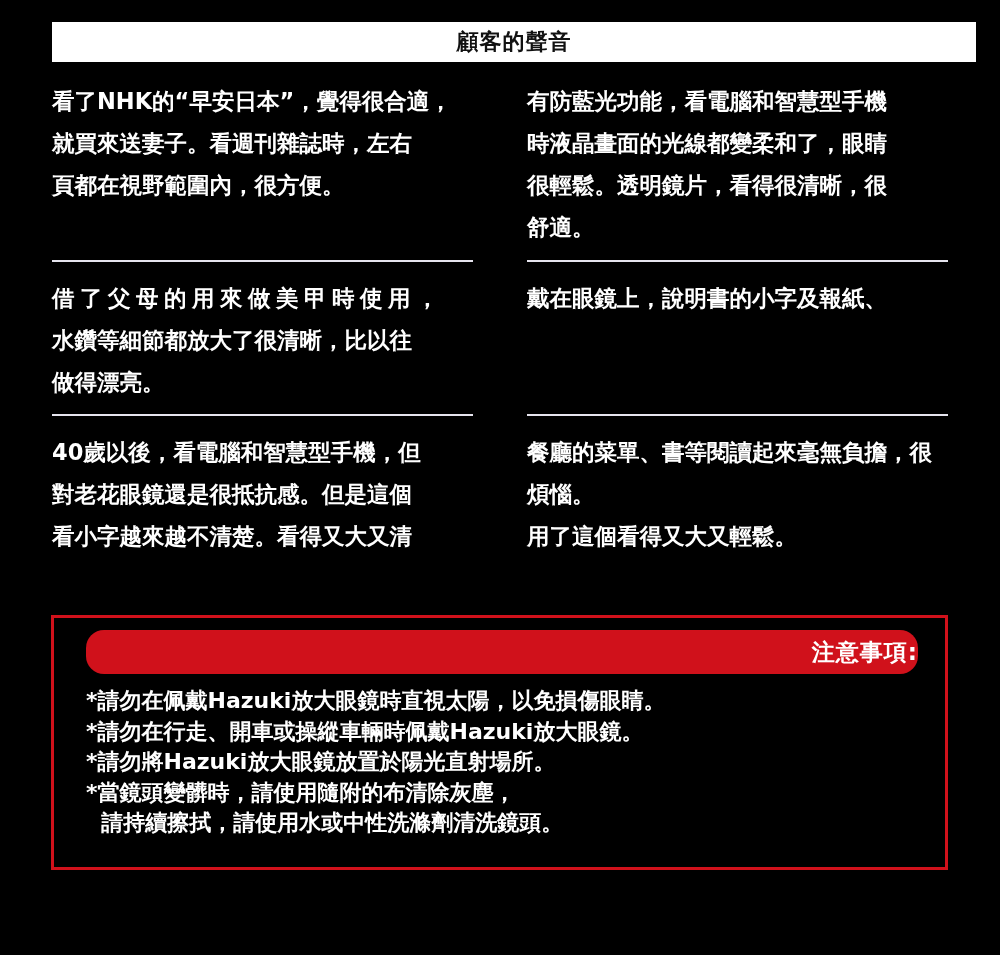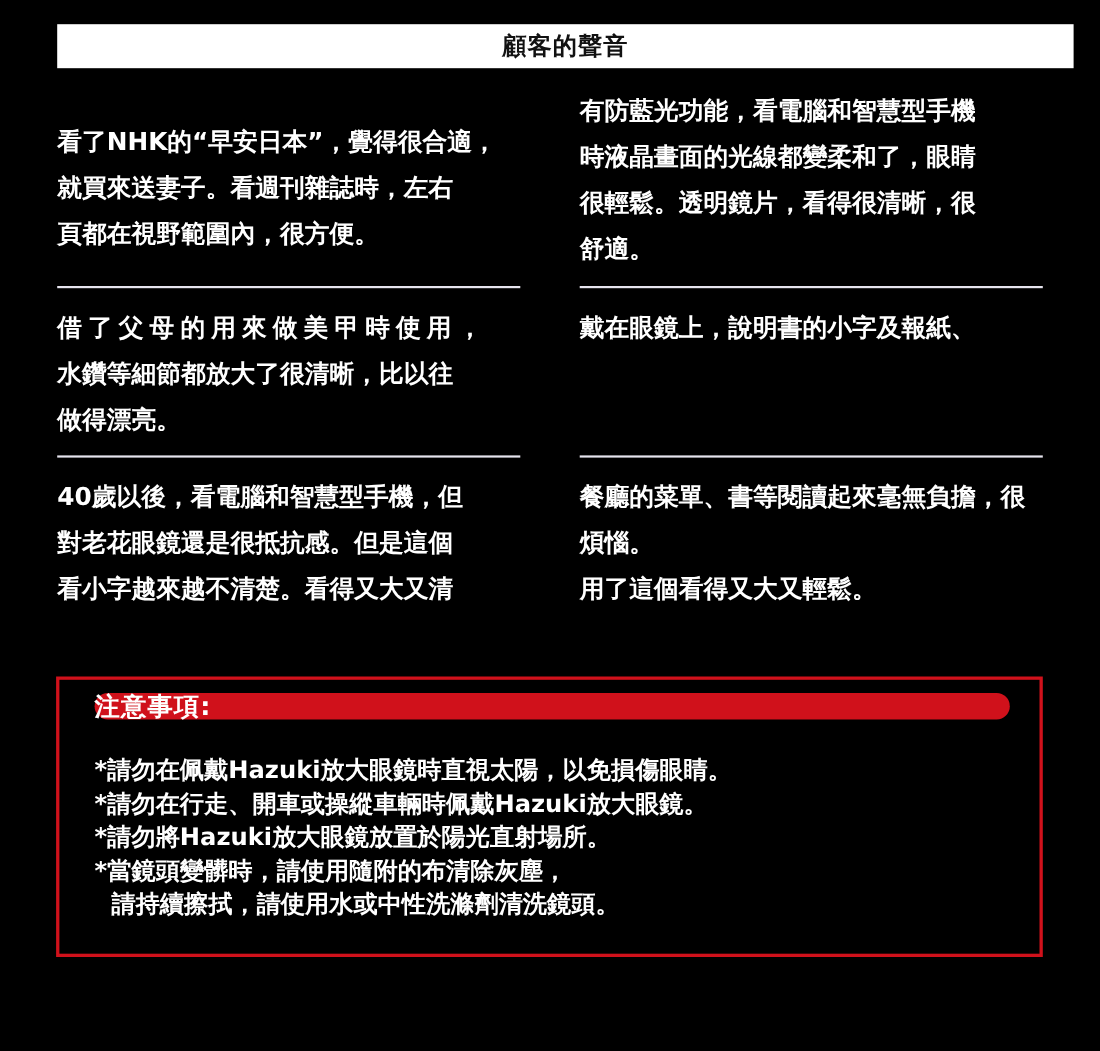--- a/index.html
+++ b/index.html
@@ -45,23 +45,23 @@
   }
   .notice-box {
     position: absolute;
     left: 51px; top: 615px;
     width: 891px; height: 249px;
     border: 3px solid #d0111b;
   }
   .notice-bar {
     position: absolute;
     left: 86px; top: 630px;
-    width: 832px; height: 24px;
+    width: 832px; height: 44px;
     background: #d0111b;
-    display: flex; align-items: center; justify-content: flex-start; border-radius: 18px;
+    display: flex; align-items: center; justify-content: flex-end; border-radius: 18px;
   }
   .notice-title {
     color: #ffffff;
     font-size: 23px;
     font-weight: bold;
     letter-spacing: 1px;
   }
   .notice-list {
     position: absolute;
     left: 86px; top: 686px;
@@ -72,21 +72,21 @@
   }
   .notice-list .line { display: block; height: 30.5px; }
 </style>
 </head>
 <body>
 
 <div class="header-bar">
   <span class="header-title">顧客的聲音</span>
 </div>
 
-<div class="review col-left" style="top:80px;margin-top:28px;">
+<div class="review col-left" style="top:80px;">
   <span class="line">看了NHK的“早安日本”，覺得很合適，</span>
   <span class="line">就買來送妻子。看週刊雜誌時，左右</span>
   <span class="line">頁都在視野範圍內，很方便。</span>
 </div>
 <div class="review col-right" style="top:80px;">
   <span class="line">有防藍光功能，看電腦和智慧型手機</span>
   <span class="line">時液晶畫面的光線都變柔和了，眼睛</span>
   <span class="line">很輕鬆。透明鏡片，看得很清晰，很</span>
   <span class="line">舒適。</span>
 </div>

